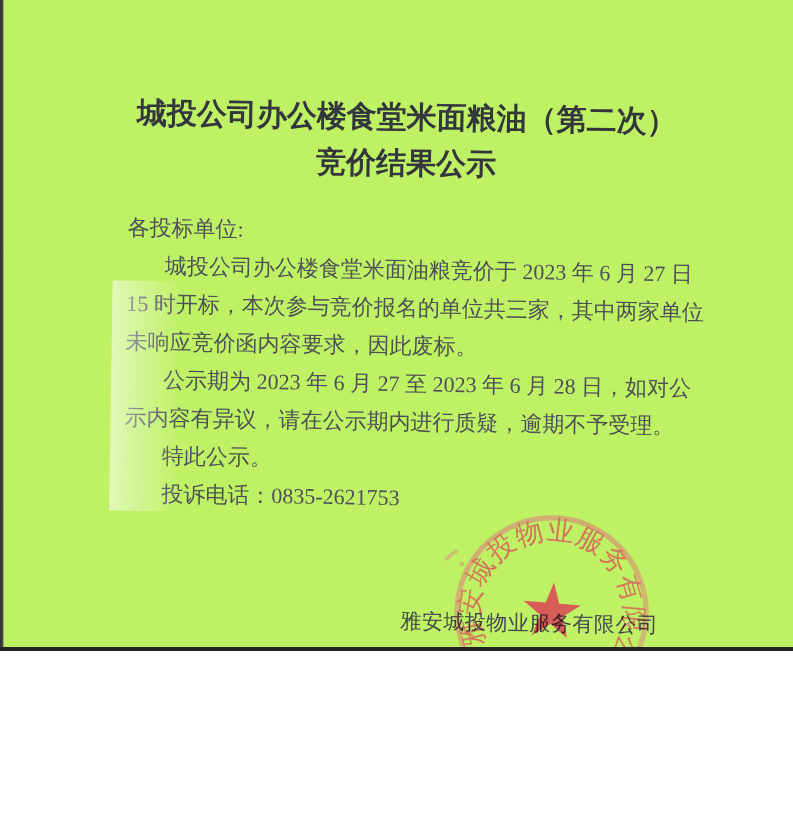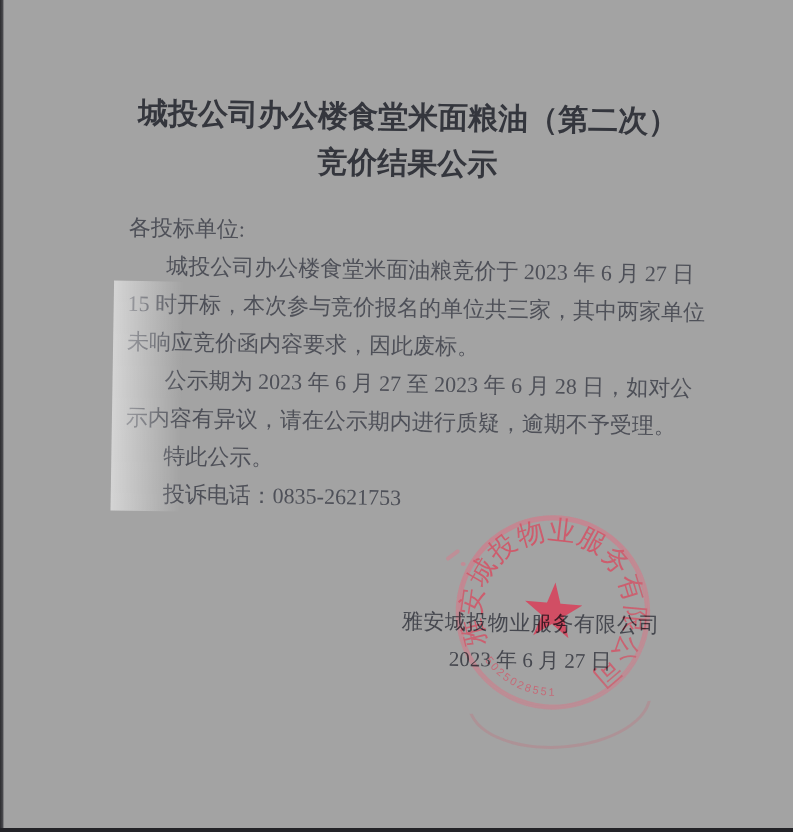--- a/index.html
+++ b/index.html
@@ -1,17 +1,17 @@
 <!DOCTYPE html>
 <html><head>
 <meta charset="utf-8">
 <style>
   html,body{margin:0;padding:0;background:#ffffff;}
   .page{
-    position:relative;width:793px;height:832px;background:#a3a3a3;overflow:hidden;
+    position:relative;width:793px;height:651px;background:#bef264;overflow:hidden;
     font-family:"Liberation Serif","DejaVu Serif",serif;
   }
   .sheet{
     position:absolute;inset:0;
     transform:rotate(0.9deg);
     transform-origin:50% 50%;
   }
   
   .edge-left{position:absolute;left:0;top:0;width:4px;height:100%;
     background:linear-gradient(to right,#2c2c2f,#4a4a4e 70%,rgba(120,120,125,0));z-index:30;}

